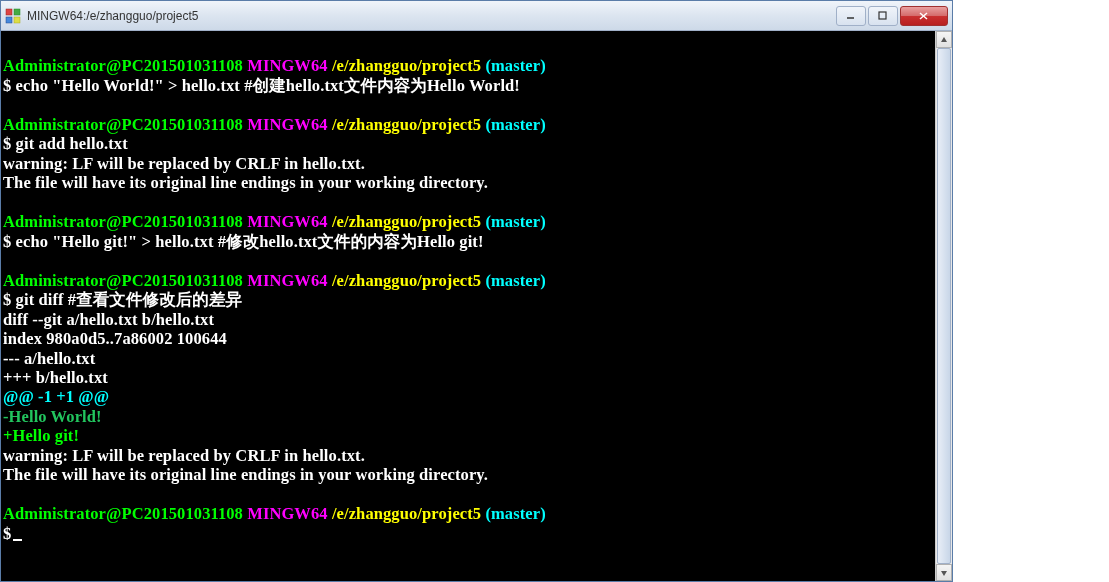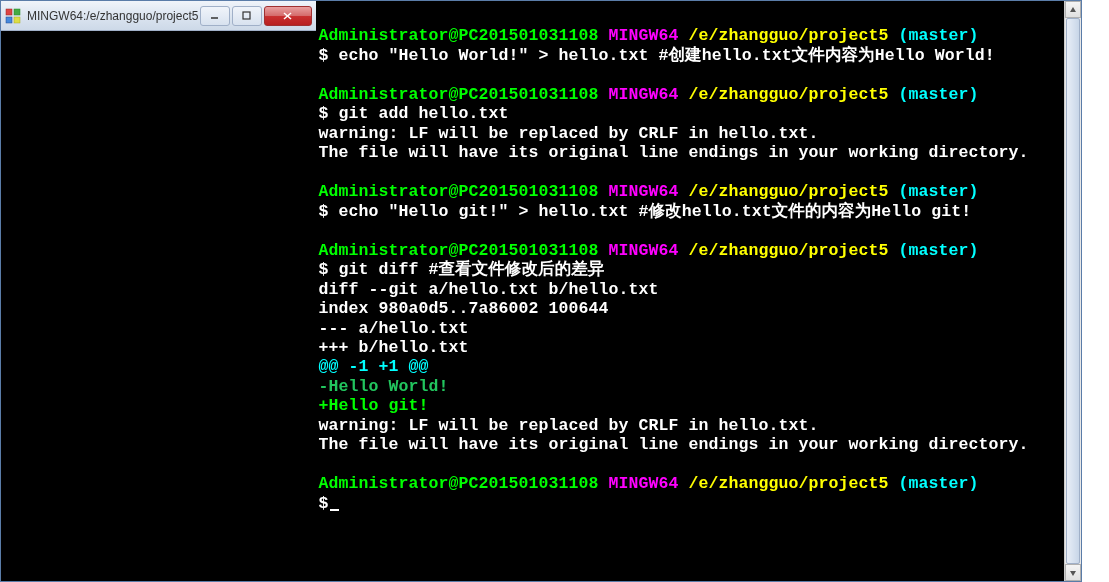--- a/index.html
+++ b/index.html
@@ -8,25 +8,25 @@
       box-sizing: border-box;
     }
     body {
       font-family: "Consolas", "Courier New", monospace;
       background: #fff;
       width: 1109px;
       height: 582px;
       overflow: hidden;
     }
     .window {
-      width: 1082px;
+      width: 953px;
       height: 582px;
       border: 1px solid #5a7ca8;
       display: flex;
-      flex-direction: row;
+      flex-direction: column;
       background: #000;
     }
     .titlebar {
       height: 30px;
       background: linear-gradient(to bottom, #f0f4fa 0%, #dce5f0 50%, #cdd9e8 100%);
       border-bottom: 1px solid #a0b0c8;
       display: flex;
       align-items: center;
       padding: 0 4px;
       flex-shrink: 0;
@@ -71,20 +71,21 @@
     .terminal {
       flex: 1;
       background: #000;
       padding: 6px 2px;
       font-size: 16.5px;
       line-height: 1.18;
       font-weight: bold;
       letter-spacing: 0.1px;
       white-space: pre;
       overflow: hidden;
+      font-family: Liberation Serif, serif;
     }
     .line {
       display: block;
     }
     .blank-line {
       display: block;
       height: 1.18em;
     }
     .c-green { color: #00ff00; }
     .c-magenta { color: #ff00ff; }

